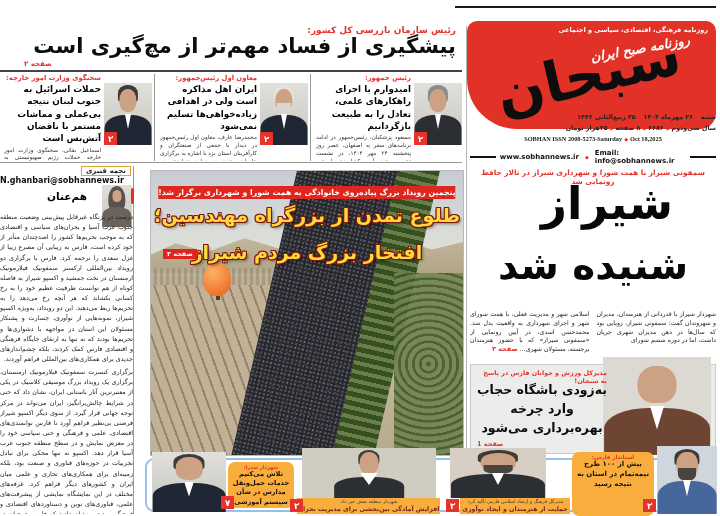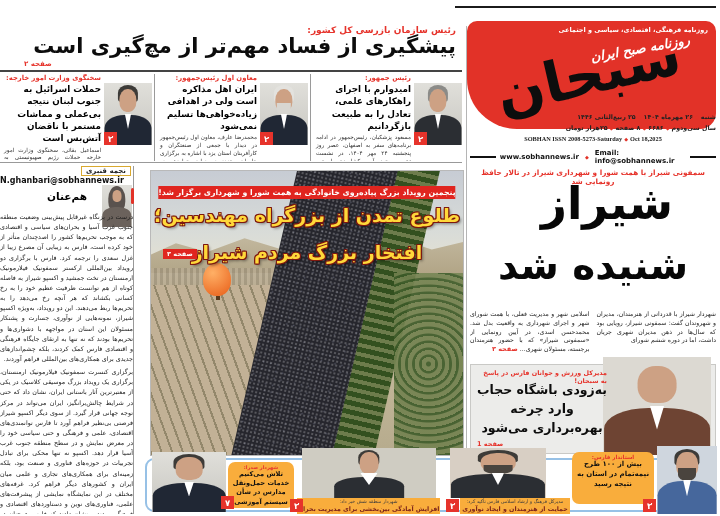--- a/index.html
+++ b/index.html
@@ -317,21 +317,21 @@
       <div class="beard"></div>
       <div class="torso"></div>
       <div class="shirt"></div>
     </div>
     <div class="ostrip" style="left:313px; top:38px; width:110px; height:16px;">
       <div class="ck">مدیرکل فرهنگ و ارشاد اسلامی فارس تأکید کرد:</div>
       <div class="hl">حمایت از هنرمندان و ایجاد نوآوری در هنر</div>
     </div>
     <div class="badge" style="left:299px; top:39px;">۳</div>
 
-    <div class="obox" style="left:425px; top:-8px; width:82px; height:52px;">
+    <div class="obox" style="left:425px; top:-8px; width:82px; height:64px;">
       <div class="ck kick" style="font-size:5.5px;">استاندار فارس:</div>
       <div class="hl" style="font-size:7px;">بیش از ۱۰۰ طرح نیمه‌تمام در استان به نتیجه رسید</div>
     </div>
     <div class="badge" style="left:496px; top:39px;">۳</div>
     <div class="card-photo person has-beard suit-blue" style="left:510px; top:-14px; width:60px; height:68px; background:#cfd6de;">
       <div class="hair"></div>
       <div class="face"></div>
       <div class="beard"></div>
       <div class="torso"></div>
       <div class="shirt"></div>

